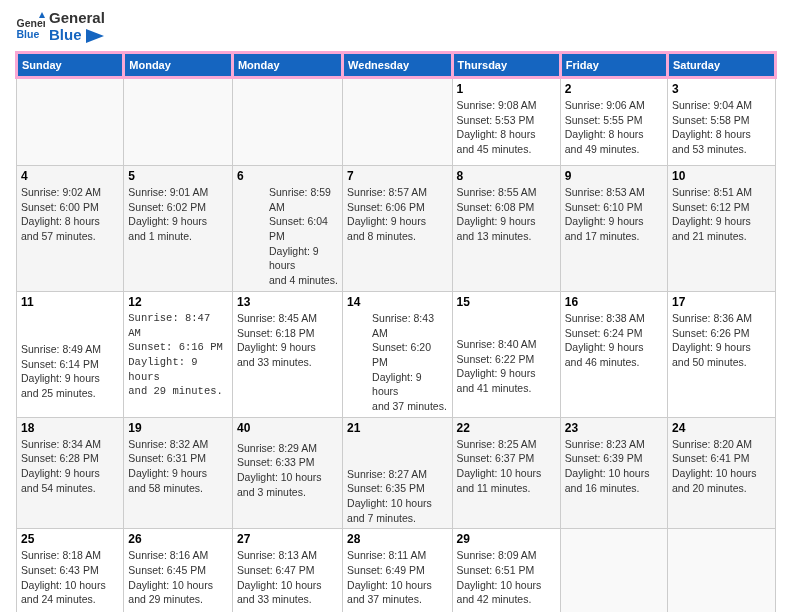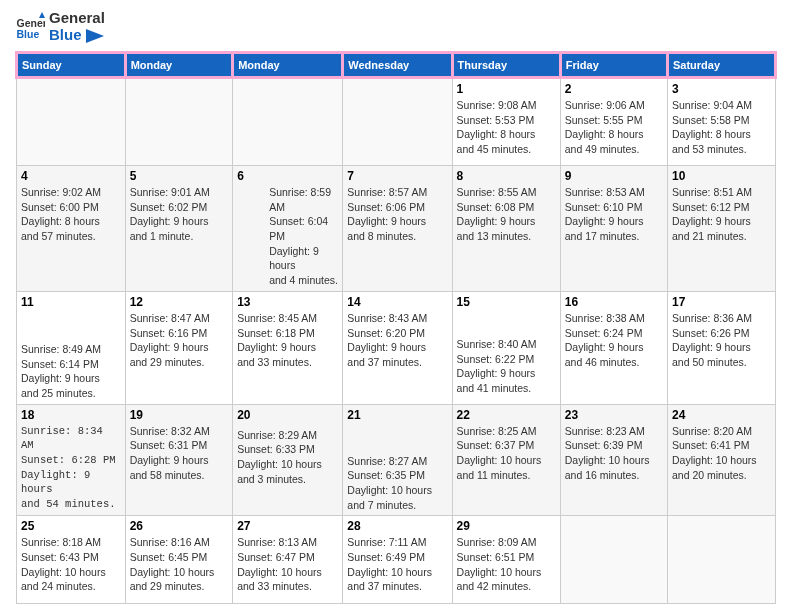--- a/index.html
+++ b/index.html
@@ -202,35 +202,35 @@
         <tr>
           <td>
             <span class="day-number">11</span>
             <div class="day-info" style="white-space: pre-line; margin-top: 33px;">Sunrise: 8:49 AM
 Sunset: 6:14 PM
 Daylight: 9 hours
 and 25 minutes.</div>
           </td>
           <td>
             <span class="day-number">12</span>
-            <div class="day-info" style="white-space: pre-line;">Sunrise: 8:47 AM
+            <div class="day-info" style="white-space: pre-line; font-family: Liberation Mono, monospace;">Sunrise: 8:47 AM
 Sunset: 6:16 PM
 Daylight: 9 hours
 and 29 minutes.</div>
           </td>
           <td>
             <span class="day-number">13</span>
             <div class="day-info" style="white-space: pre-line;">Sunrise: 8:45 AM
 Sunset: 6:18 PM
 Daylight: 9 hours
 and 33 minutes.</div>
           </td>
           <td>
             <span class="day-number">14</span>
-            <div class="day-info" style="white-space: pre-line;">Sunrise: 8:43 AM
+            <div class="day-info" style="white-space: pre-line; margin-left: 25px;">Sunrise: 8:43 AM
 Sunset: 6:20 PM
 Daylight: 9 hours
 and 37 minutes.</div>
           </td>
           <td>
             <span class="day-number">15</span>
             <div class="day-info" style="white-space: pre-line; margin-top: 28px;">Sunrise: 8:40 AM
 Sunset: 6:22 PM
 Daylight: 9 hours
 and 41 minutes.</div>
@@ -246,34 +246,34 @@
             <span class="day-number">17</span>
             <div class="day-info" style="white-space: pre-line;">Sunrise: 8:36 AM
 Sunset: 6:26 PM
 Daylight: 9 hours
 and 50 minutes.</div>
           </td>
         </tr>
         <tr>
           <td>
             <span class="day-number">18</span>
-            <div class="day-info" style="white-space: pre-line; font-family: Liberation Mono, monospace;">Sunrise: 8:34 AM
+            <div class="day-info" style="white-space: pre-line;">Sunrise: 8:34 AM
 Sunset: 6:28 PM
 Daylight: 9 hours
 and 54 minutes.</div>
           </td>
           <td>
             <span class="day-number">19</span>
             <div class="day-info" style="white-space: pre-line;">Sunrise: 8:32 AM
 Sunset: 6:31 PM
 Daylight: 9 hours
 and 58 minutes.</div>
           </td>
           <td>
-            <span class="day-number">20</span>
+            <span class="day-number">40</span>
             <div class="day-info" style="white-space: pre-line; margin-top: 6px;">Sunrise: 8:29 AM
 Sunset: 6:33 PM
 Daylight: 10 hours
 and 3 minutes.</div>
           </td>
           <td>
             <span class="day-number">21</span>
             <div class="day-info" style="white-space: pre-line; margin-top: 32px;">Sunrise: 8:27 AM
 Sunset: 6:35 PM
 Daylight: 10 hours
@@ -318,21 +318,21 @@
           </td>
           <td>
             <span class="day-number">27</span>
             <div class="day-info" style="white-space: pre-line;">Sunrise: 8:13 AM
 Sunset: 6:47 PM
 Daylight: 10 hours
 and 33 minutes.</div>
           </td>
           <td>
             <span class="day-number">28</span>
-            <div class="day-info" style="white-space: pre-line;">Sunrise: 7:11 AM
+            <div class="day-info" style="white-space: pre-line;">Sunrise: 8:11 AM
 Sunset: 6:49 PM
 Daylight: 10 hours
 and 37 minutes.</div>
           </td>
           <td>
             <span class="day-number">29</span>
             <div class="day-info" style="white-space: pre-line;">Sunrise: 8:09 AM
 Sunset: 6:51 PM
 Daylight: 10 hours
 and 42 minutes.</div>

